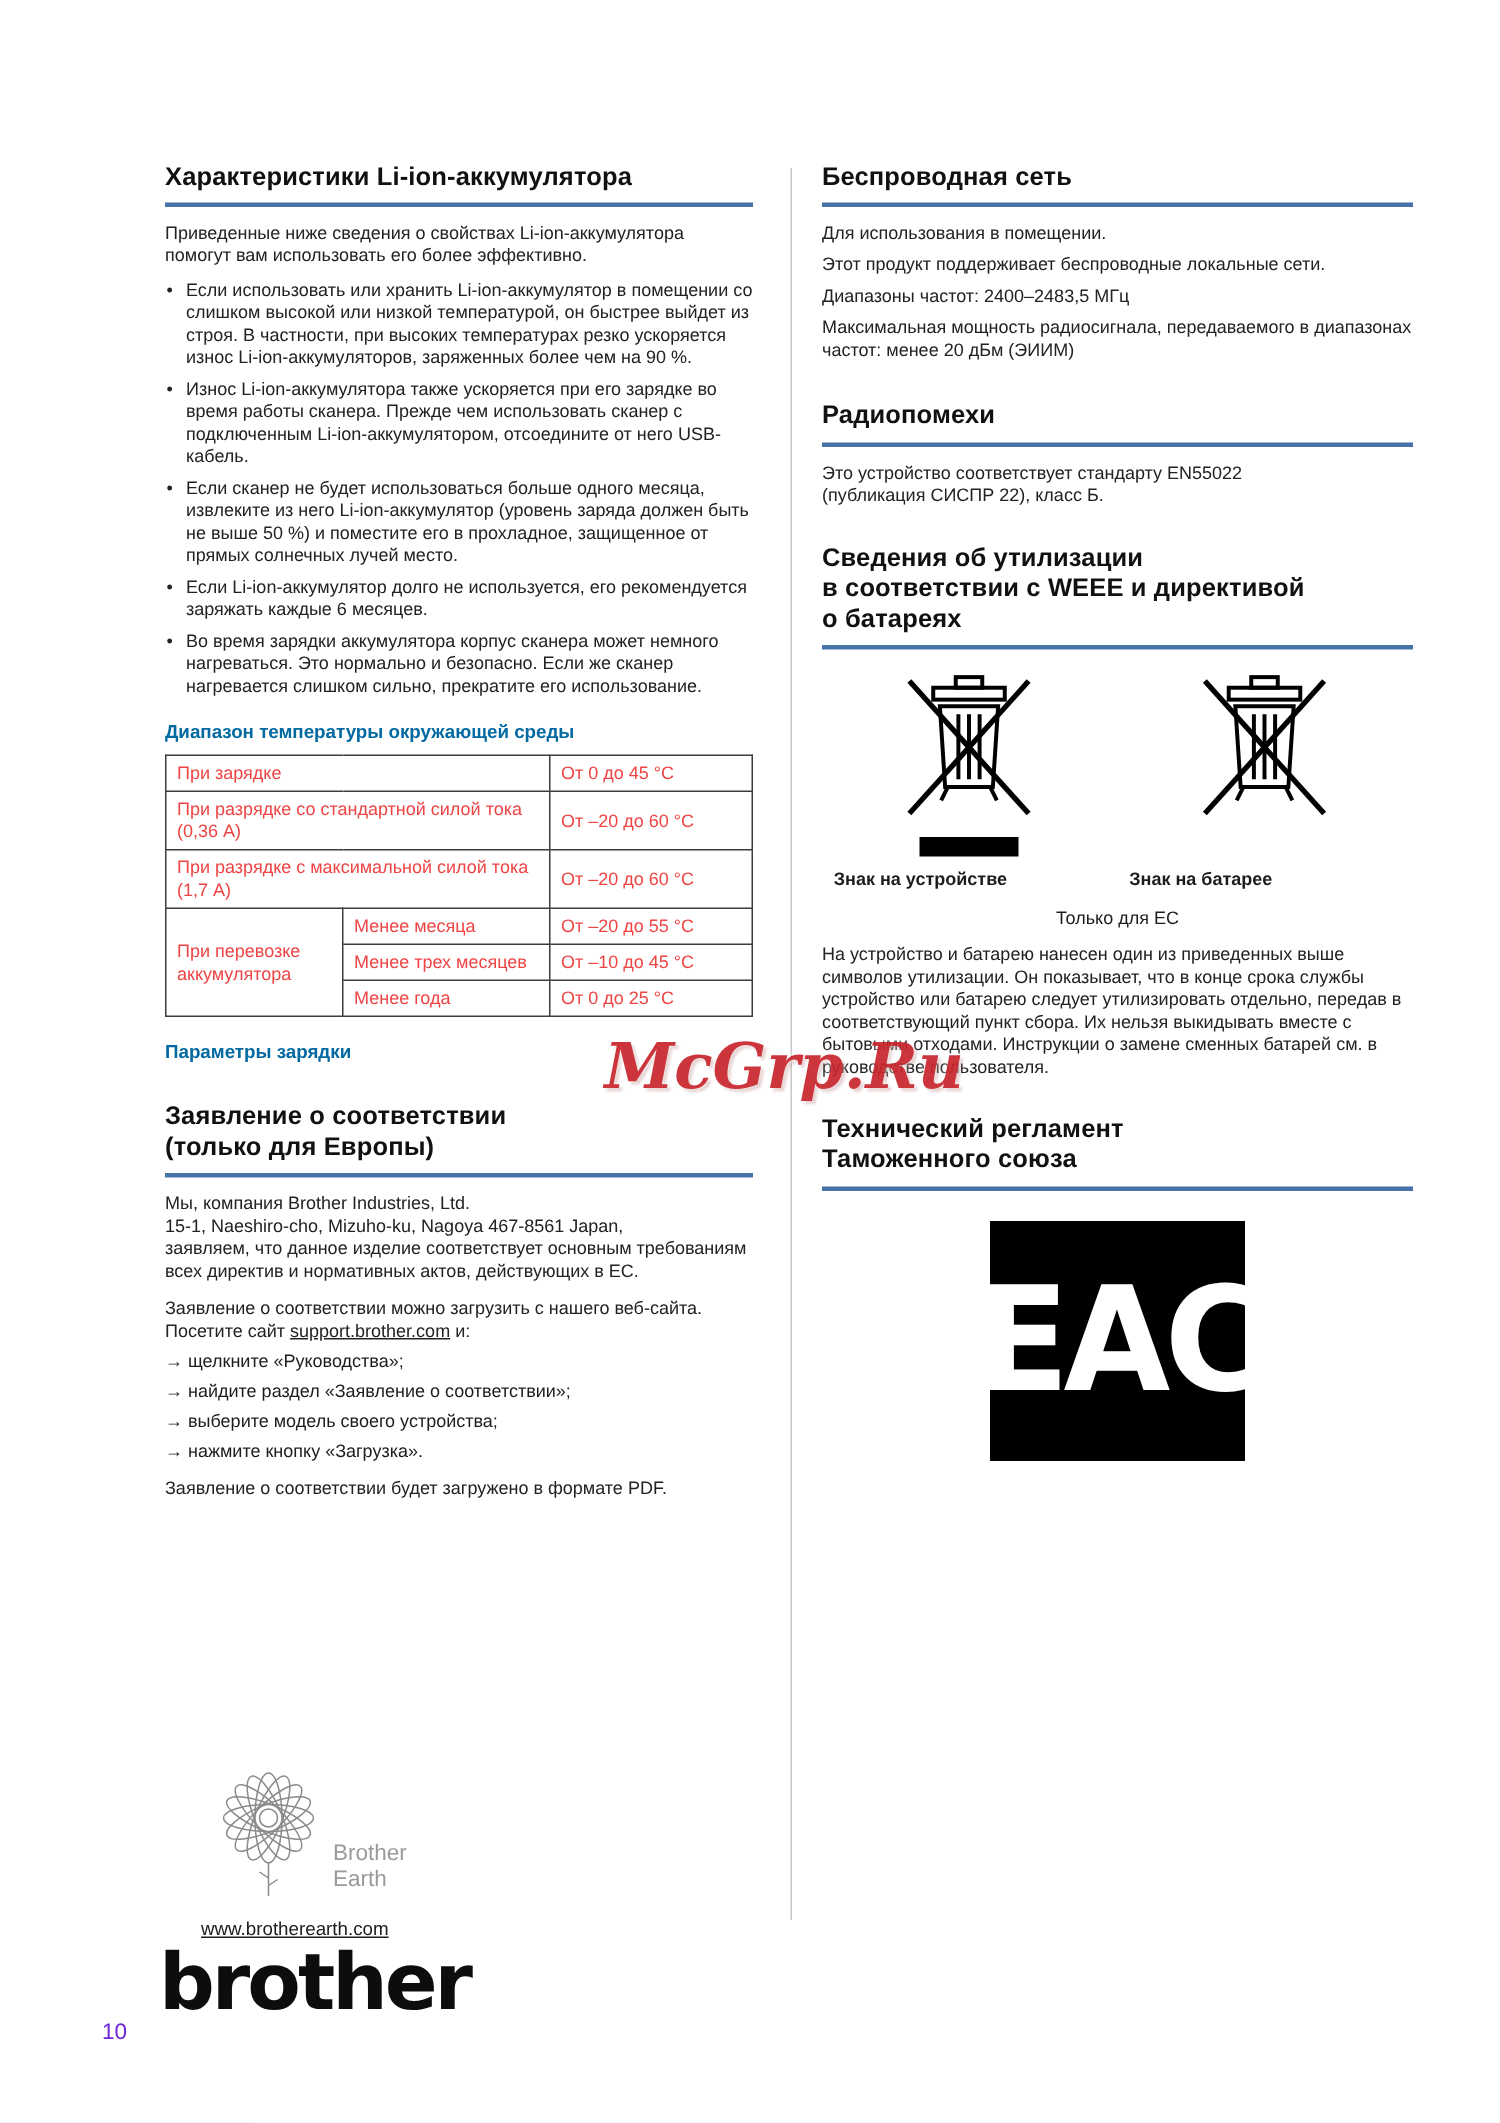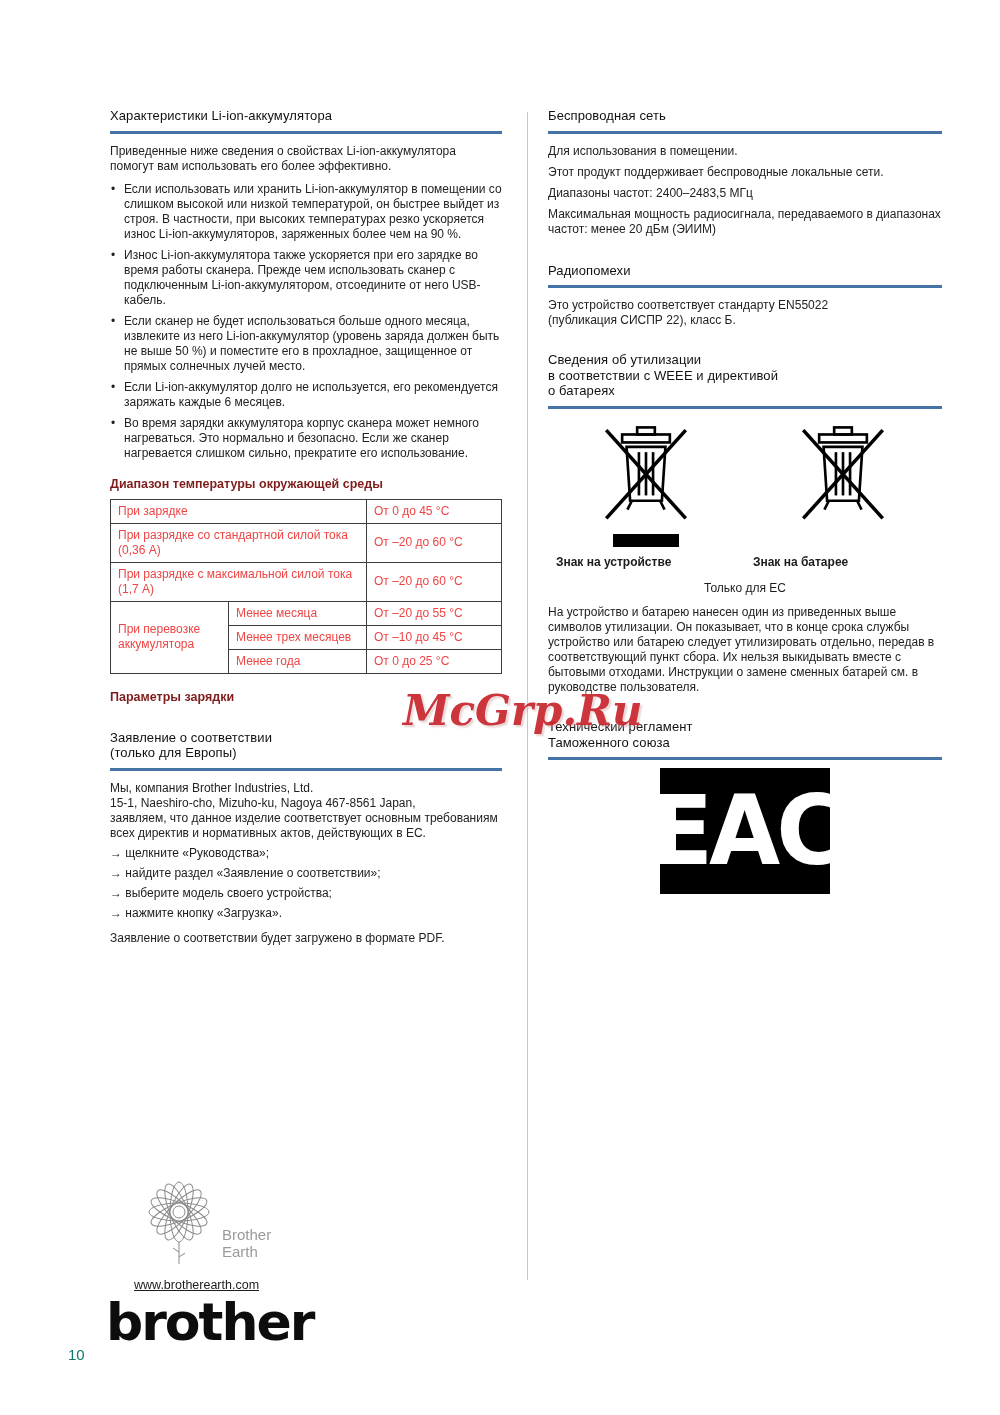--- a/index.html
+++ b/index.html
@@ -8,35 +8,35 @@
     position:relative; width:1000px; height:1415px; background:#ffffff;
     font-family:"Liberation Sans", sans-serif; color:#1c1c1c; overflow:hidden;
     margin:0 auto;
   }
   .col { position:absolute; top:108px; }
   .col-left  { left:110px; width:392px; }
   .col-right { left:548px; width:394px; }
   .divider { position:absolute; left:527px; top:112px; width:1px; height:1168px; background:#c7c7c7; }
 
   h1.sec {
-    font-size:13px; font-weight:normal; line-height:1.2; color:#111;
+    font-size:17px; font-weight:bold; line-height:1.2; color:#111;
     white-space:pre-line; letter-spacing:0.1px;
   }
   .rule { height:3px; background:#4572a7; margin-top:7px; }
 
   p.body, li, .cellt { font-size:12px; line-height:1.25; color:#222; }
   p.body { margin-top:10px; }
   p.tight { margin-top:6px; }
   .pre { white-space:pre-line; }
 
   ul.bullets { list-style:none; margin-top:8px; }
   ul.bullets li { position:relative; padding-left:14px; margin-bottom:6px; }
   ul.bullets li::before { content:"•"; position:absolute; left:1px; top:0; }
 
-  h2.sub { font-size:12.5px; font-weight:bold; margin-top:16px; color:#7f1d1d; }
+  h2.sub { font-size:12.5px; font-weight:bold; margin-top:16px; color:#0369a1; }
 
   table.dt { width:100%; border-collapse:collapse; margin-top:8px; }
   table.dt td {
     border:1px solid #3c3c3c; font-size:12px; line-height:1.25;
     padding:4px 7px; vertical-align:middle; color:#ef4444;
   }
   td.valcol { width:135px; }
   td.rowspan-label { width:118px; }
 
   .underline { text-decoration:underline; }
@@ -46,39 +46,39 @@
   .weee-row { display:flex; justify-content:space-around; margin-top:14px; }
   .weee-fig { width:46%; text-align:left;font-weight:bold; }
   .weee-fig svg { display:block; margin:0 auto; }
   .black-bar { width:66px; height:13px; background:#000; margin:5px auto 0; }
   .bar-spacer { width:66px; height:13px; margin:5px auto 0; }
   .weee-caption { font-size:12px; margin-top:8px; }
   .eu-only { text-align:center; font-size:12px; font-weight:normal; margin-top:12px; }
 
   
   .eac-box {
-    width:170px; height:126px; background:#000; margin:8px auto 0;
+    width:170px; height:160px; background:#000; margin:20px auto 0;
     display:flex; align-items:center; justify-content:center;
   }
   .eac-text {
     color:#fff; font-family:"DejaVu Sans", sans-serif; font-weight:bold;
     font-size:92px; letter-spacing:-4px; line-height:1; transform:scaleY(1.05);
   }
 
   
   .earth-block { position:absolute; left:140px; top:1178px; width:240px; }
   .earth-inner { display:flex; align-items:flex-end; }
   .earth-label { font-size:15px; color:#9a9a9a; line-height:1.1; margin-left:4px; margin-bottom:14px; white-space:pre-line; }
   .earth-url { font-size:12.5px; margin-top:4px; margin-left:-6px; }
   .brother-word {
     position:absolute; left:106px; top:1292px;
     font-size:52px; font-weight:bold; letter-spacing:-2px; color:#0d0d0d;
     font-family:"DejaVu Sans", sans-serif;
   }
-  .page-number { position:absolute; left:68px; top:1346px; font-size:15px; color:#0f766e; }
+  .page-number { position:absolute; left:68px; top:1346px; font-size:15px; color:#6d28d9; }
 
   .watermark {
     position:absolute; left:403px; top:686px;
     font-family:"DejaVu Serif", serif; font-style:italic; font-weight:bold;
     font-size:42px; color:#c8262d; opacity:0.93; z-index:5;
     text-shadow:0 0 5px rgba(255,255,255,0.85), 2px 2px 2px rgba(120,0,0,0.25);
     pointer-events:none;
   }
 </style>
 </head>
@@ -139,20 +139,21 @@
 
 
     <h1 class="sec" style="margin-top:26px;">Заявление о соответствии
 (только для Европы)</h1>
     <div class="rule"></div>
 
     <p class="body pre">Мы, компания Brother Industries, Ltd.
 15-1, Naeshiro-cho, Mizuho-ku, Nagoya 467-8561 Japan,
 заявляем, что данное изделие соответствует основным требованиям всех директив и нормативных актов, действующих в ЕС.</p>
 
+    <p class="body"><span>Заявление о соответствии можно загрузить с нашего веб-сайта. Посетите сайт </span><span class="underline">support.brother.com</span><span> и:</span></p>
 
     <div class="arrow-line">→ щелкните «Руководства»;</div>
     <div class="arrow-line">→ найдите раздел «Заявление о соответствии»;</div>
     <div class="arrow-line">→ выберите модель своего устройства;</div>
     <div class="arrow-line">→ нажмите кнопку «Загрузка».</div>
 
     <p class="body">Заявление о соответствии будет загружено в формате PDF.</p>
   </div>
 
   <div class="col col-right">

